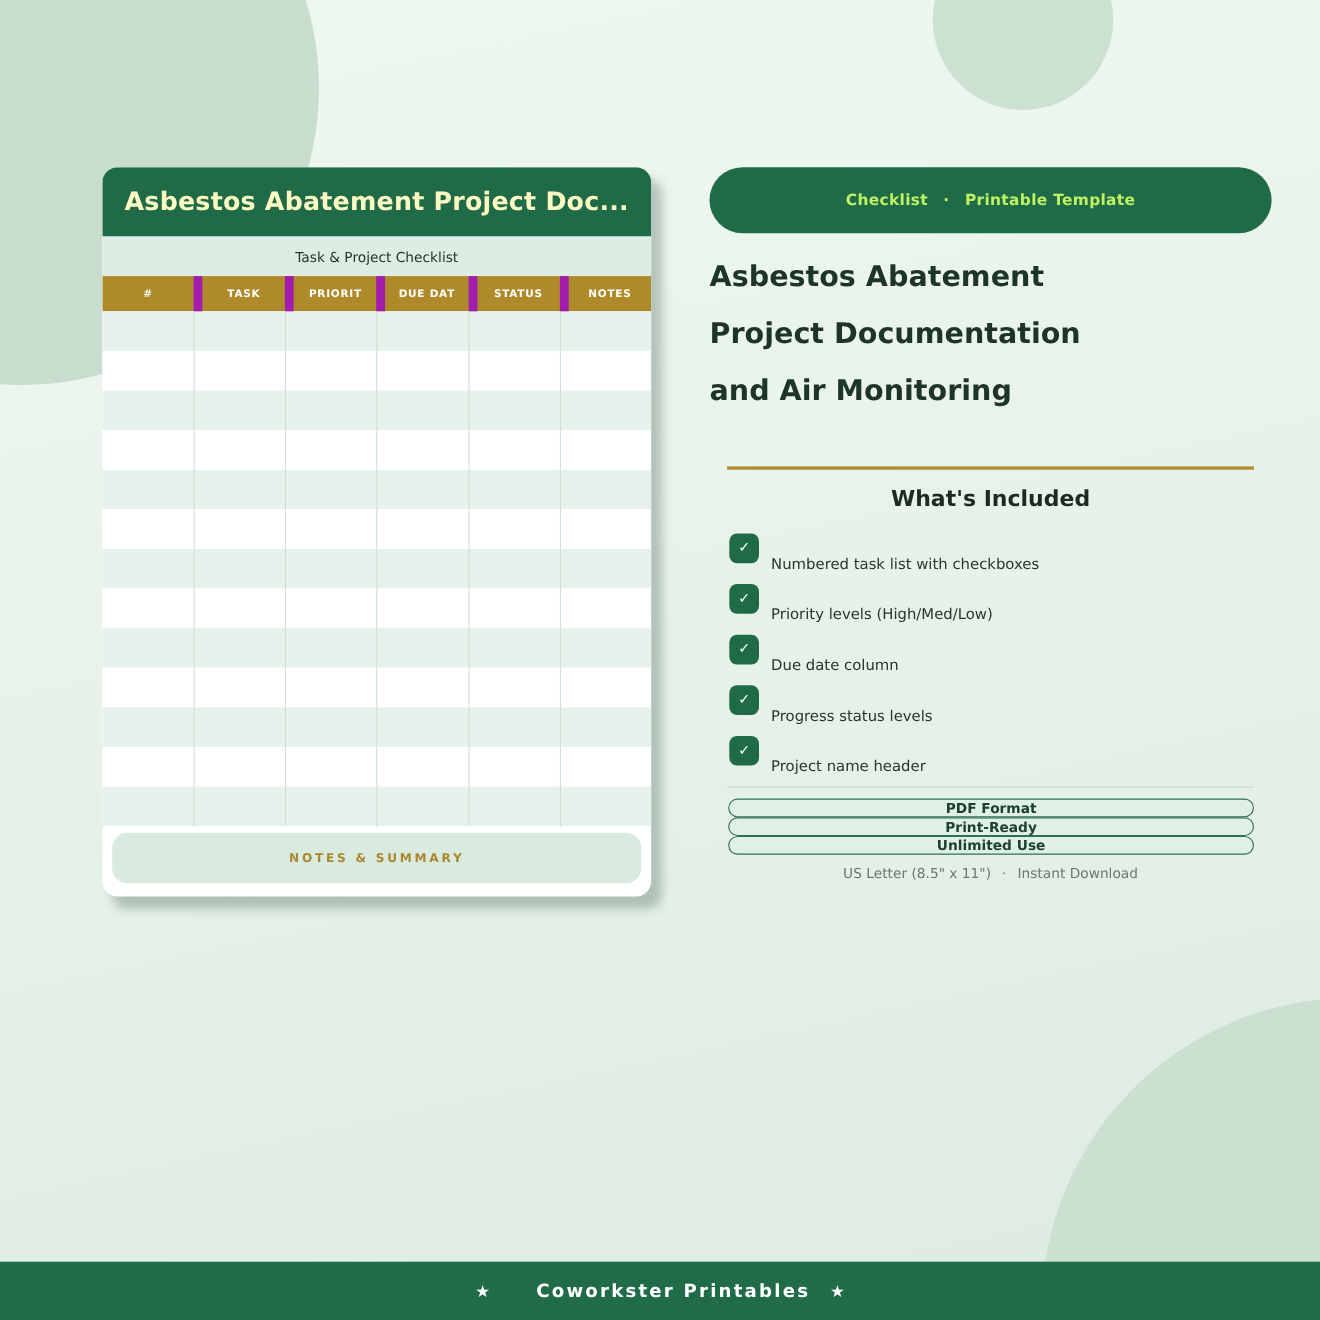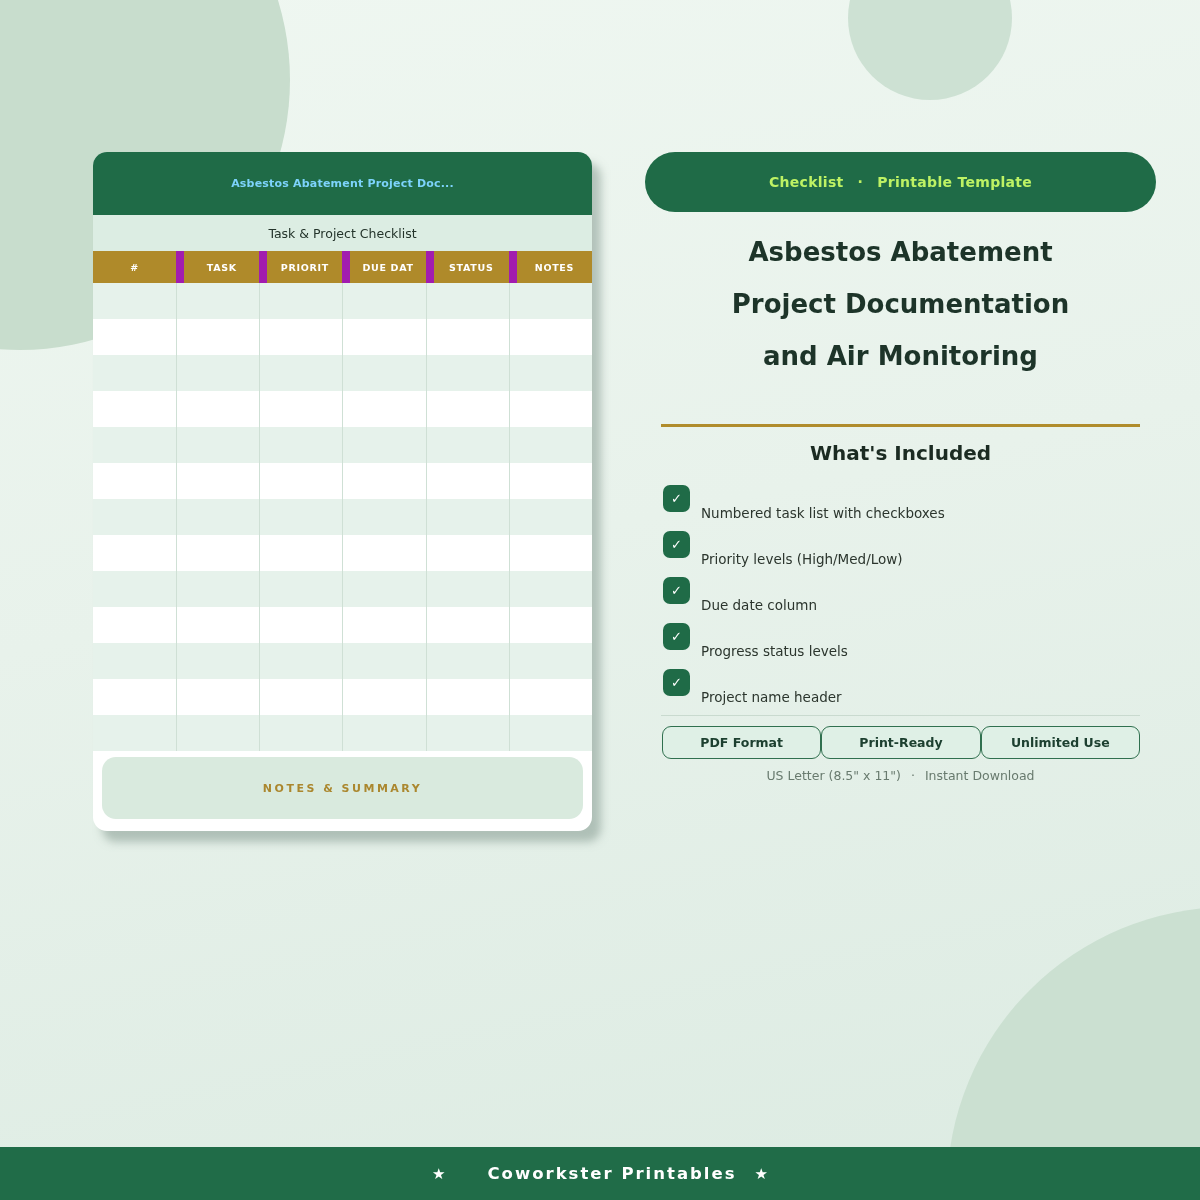--- a/index.html
+++ b/index.html
@@ -21,72 +21,72 @@
   .card {
     position:absolute; left:93px; top:152px; width:499px;
     background:#ffffff; border-radius:14px; overflow:hidden;
     padding-bottom:12px;
     box-shadow:9px 11px 9px rgba(124,146,135,.5);
   }
   .card-header {
     height:63px; background:#1f6b47; display:flex; align-items:center; justify-content:center;
   }
   .card-header span {
-    color:#7dd3fc; font-weight:bold; font-size:11px; letter-spacing:.2px;
+    color:#fef9c3; font-weight:bold; font-size:23px; letter-spacing:.2px;
   }
   .card-subtitle {
     height:36px; background:#dcede3; display:flex; align-items:center; justify-content:center;
     color:#24342b; font-size:12.5px;
   }
   .thead {
     display:grid; grid-template-columns:repeat(6,1fr); height:32px; background:#af8a2a;
   }
   .th {
     display:flex; align-items:center; justify-content:center;
     color:#ffffff; font-size:9.5px; font-weight:bold; letter-spacing:.7px;
     border-left:8px solid #a21caf;
   }
   .th:first-child { border-left:none; }
   .tr { display:grid; grid-template-columns:repeat(6,1fr); height:36px; }
   .tr:nth-child(odd)  { background:#e6f2eb; }
   .tr:nth-child(even) { background:#ffffff; }
   .td { border-left:1px solid #cfe0d5; }
   .td:first-child { border-left:none; }
   .notes-box {
-    margin:6px 9px 0; height:62px; background:#d9eade; border-radius:14px;
+    margin:6px 9px 0; height:46px; background:#d9eade; border-radius:14px;
     display:flex; align-items:center; justify-content:center;
   }
   .notes-box span {
     color:#ab872e; font-weight:bold; font-size:11px; letter-spacing:2.5px;
   }
 
   
   .panel { position:absolute; left:645px; top:152px; width:511px; }
   .badge {
     height:60px; border-radius:30px; background:#1f6b47;
     display:flex; align-items:center; justify-content:center; gap:14px;
     color:#bef264; font-weight:bold; font-size:14px; letter-spacing:.3px;
   }
-  .title { margin-top:14px; text-align:center; }
+  .title { margin-top:14px; }
   .title span {
     display:block; font-size:26px; line-height:52px; font-weight:bold; color:#1d3429;
   }
   .gold-divider { width:479px; height:3px; background:#b08c2c; margin:42px auto 0; }
   .included {
     margin-top:14px; text-align:center; font-size:20px; font-weight:bold; color:#1b2b22;
   }
   .features { list-style:none; margin-top:20px; padding-left:18px; }
   .feature { display:flex; align-items:center; height:27px; margin-bottom:19px; }
   .check {
     width:27px; height:27px; border-radius:7px; background:#1f6b47; flex:0 0 27px;
     color:#ffffff; font-size:13px; display:flex; align-items:center; justify-content:center;
   }
   .flabel { margin-left:11px; font-size:13.5px; color:#2b352d;margin-top:28px; }
   .thin-divider { width:479px; height:1px; background:#c9dacf; margin:14px auto 0; }
-  .chips { display:flex; gap:0; margin:10px 16px 0 17px; }
+  .chips { display:flex; gap:0; margin:10px 16px 0 17px;flex-direction:column; }
   .chip {
     flex:1; height:33px; background:#dff0e6; border:1.5px solid #30704f; border-radius:9px;
     font-family:inherit; font-weight:bold; font-size:12.5px; color:#1d4030; cursor:pointer;
   }
   .meta {
     margin-top:9px; display:flex; justify-content:center; gap:10px;
     font-size:12.5px; color:#687a6e;
   }
 
   

